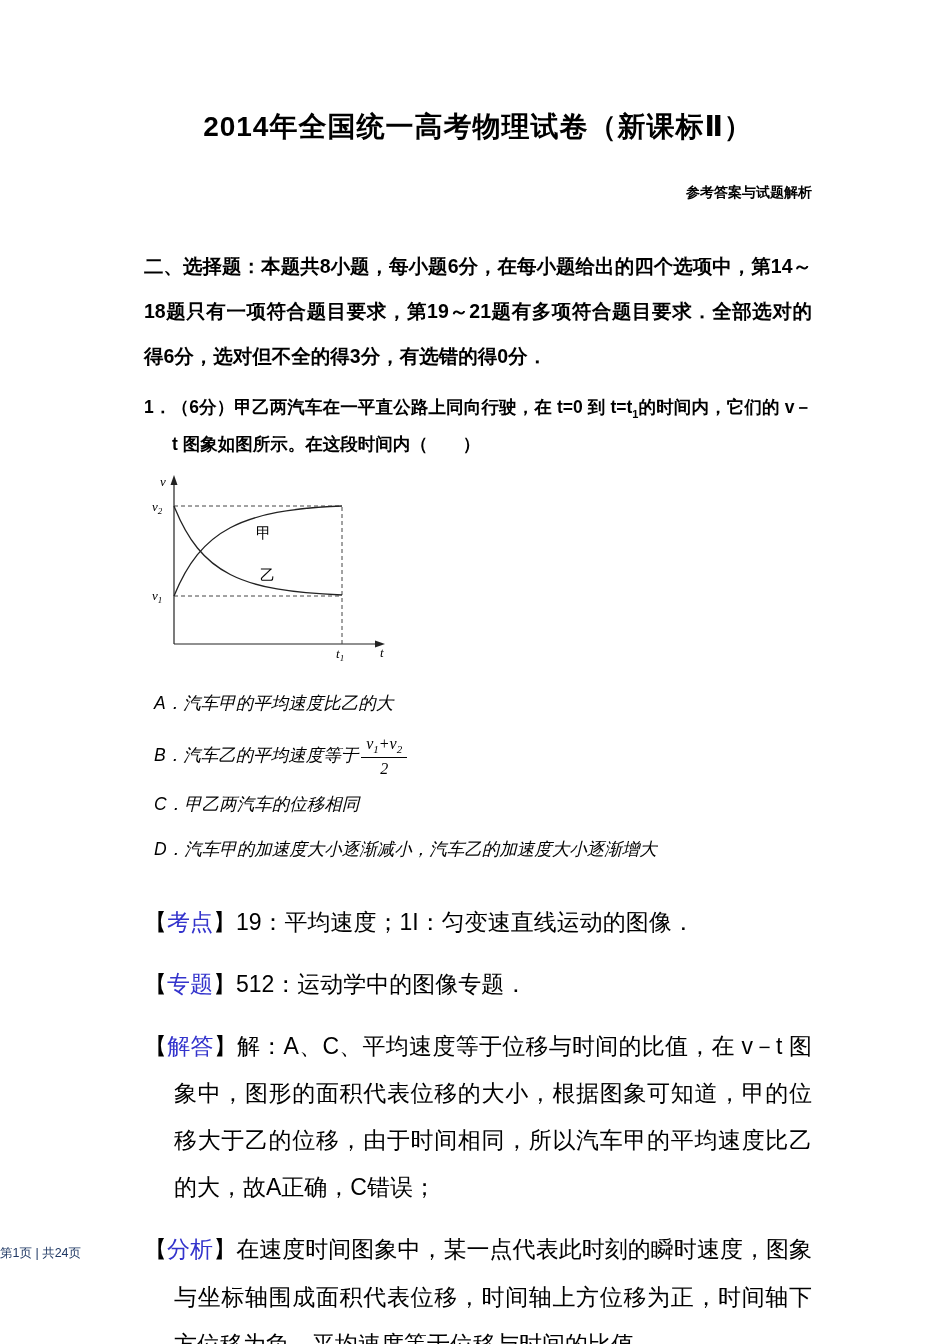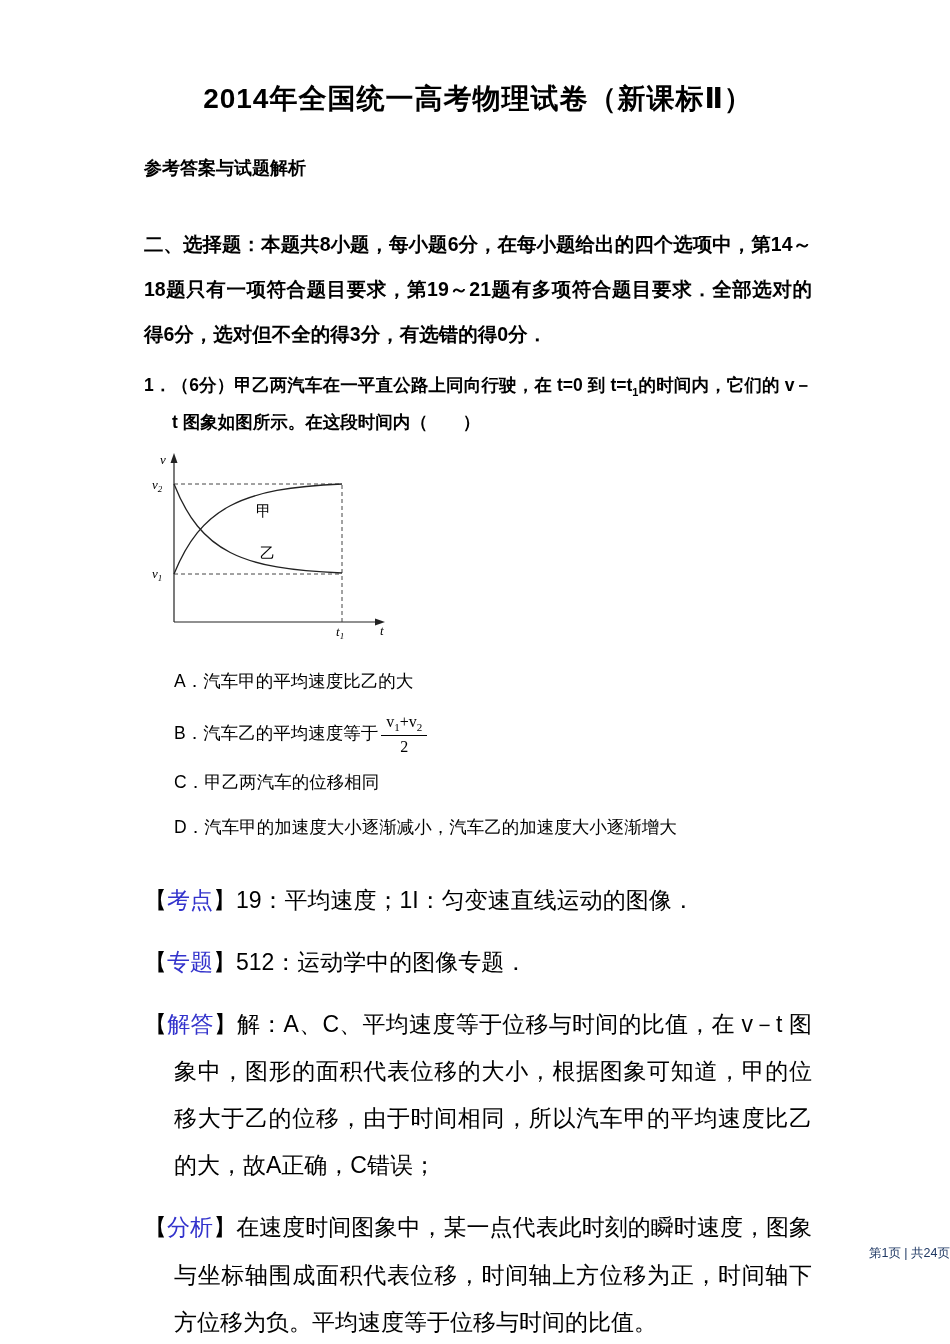--- a/index.html
+++ b/index.html
@@ -9,30 +9,30 @@
     height: 1344px;
     background: #ffffff;
     color: #000;
     font-family: "Liberation Sans", "DejaVu Sans", sans-serif;
     overflow: hidden;
   }
   .body-col { width: 668px; margin-left: 144px; }
 
   .title {
     margin: 0;
-    padding-top: 80px;
+    padding-top: 108px;
     text-align: center;
     font-size: 28px;
     font-weight: bold;
     letter-spacing: 1px;
   }
   .subtitle {
     margin-top: 38px;
-    text-align: left;
-    font-size: 18px;
+    text-align: right;
+    font-size: 14px;
     font-weight: bold;
   }
   .section {
     margin: 42px 0 6px 0;
     font-size: 19.5px;
     font-weight: bold;
     line-height: 2.3;
     text-align: justify;
     text-justify: inter-ideograph;
   }
@@ -42,21 +42,21 @@
     line-height: 2.15;
     text-align: justify;
     padding-left: 28px;
     text-indent: -28px;
     font-weight: bold;
   }
   sub.sb { font-size: 11px; }
 
   .figure { margin: 8px 0 14px 2px; }
 
-  .options { margin-left: 30px; font-size: 17.5px; margin-top: 18px; }
+  .options { margin-left: 10px; font-size: 17.5px; margin-top: 18px; font-style: italic; }
   .option { margin: 0 0 15px 0; line-height: 1.7; }
   .option.with-frac { margin-bottom: 12px; }
   .frac {
     display: inline-block;
     vertical-align: middle;
     text-align: center;
     line-height: 1.2;
     font-size: 16px;
     margin-left: 3px;
     font-family: "Liberation Serif", serif;
@@ -75,21 +75,21 @@
     text-indent: -30px;
   }
   .ann .tag { color: #3333cc; }
   .ann .bk { color: #000; }
 
   .footer {
     position: absolute;
     left: 0;
     right: 0;
     bottom: 82px;
-    text-align: right;
+    text-align: left;
     font-size: 12.5px;
     color: #1f3864;
   }
 
   svg text { font-family: "Liberation Serif", serif; }
 </style>
 </head>
 <body>
 
 <div class="page">

